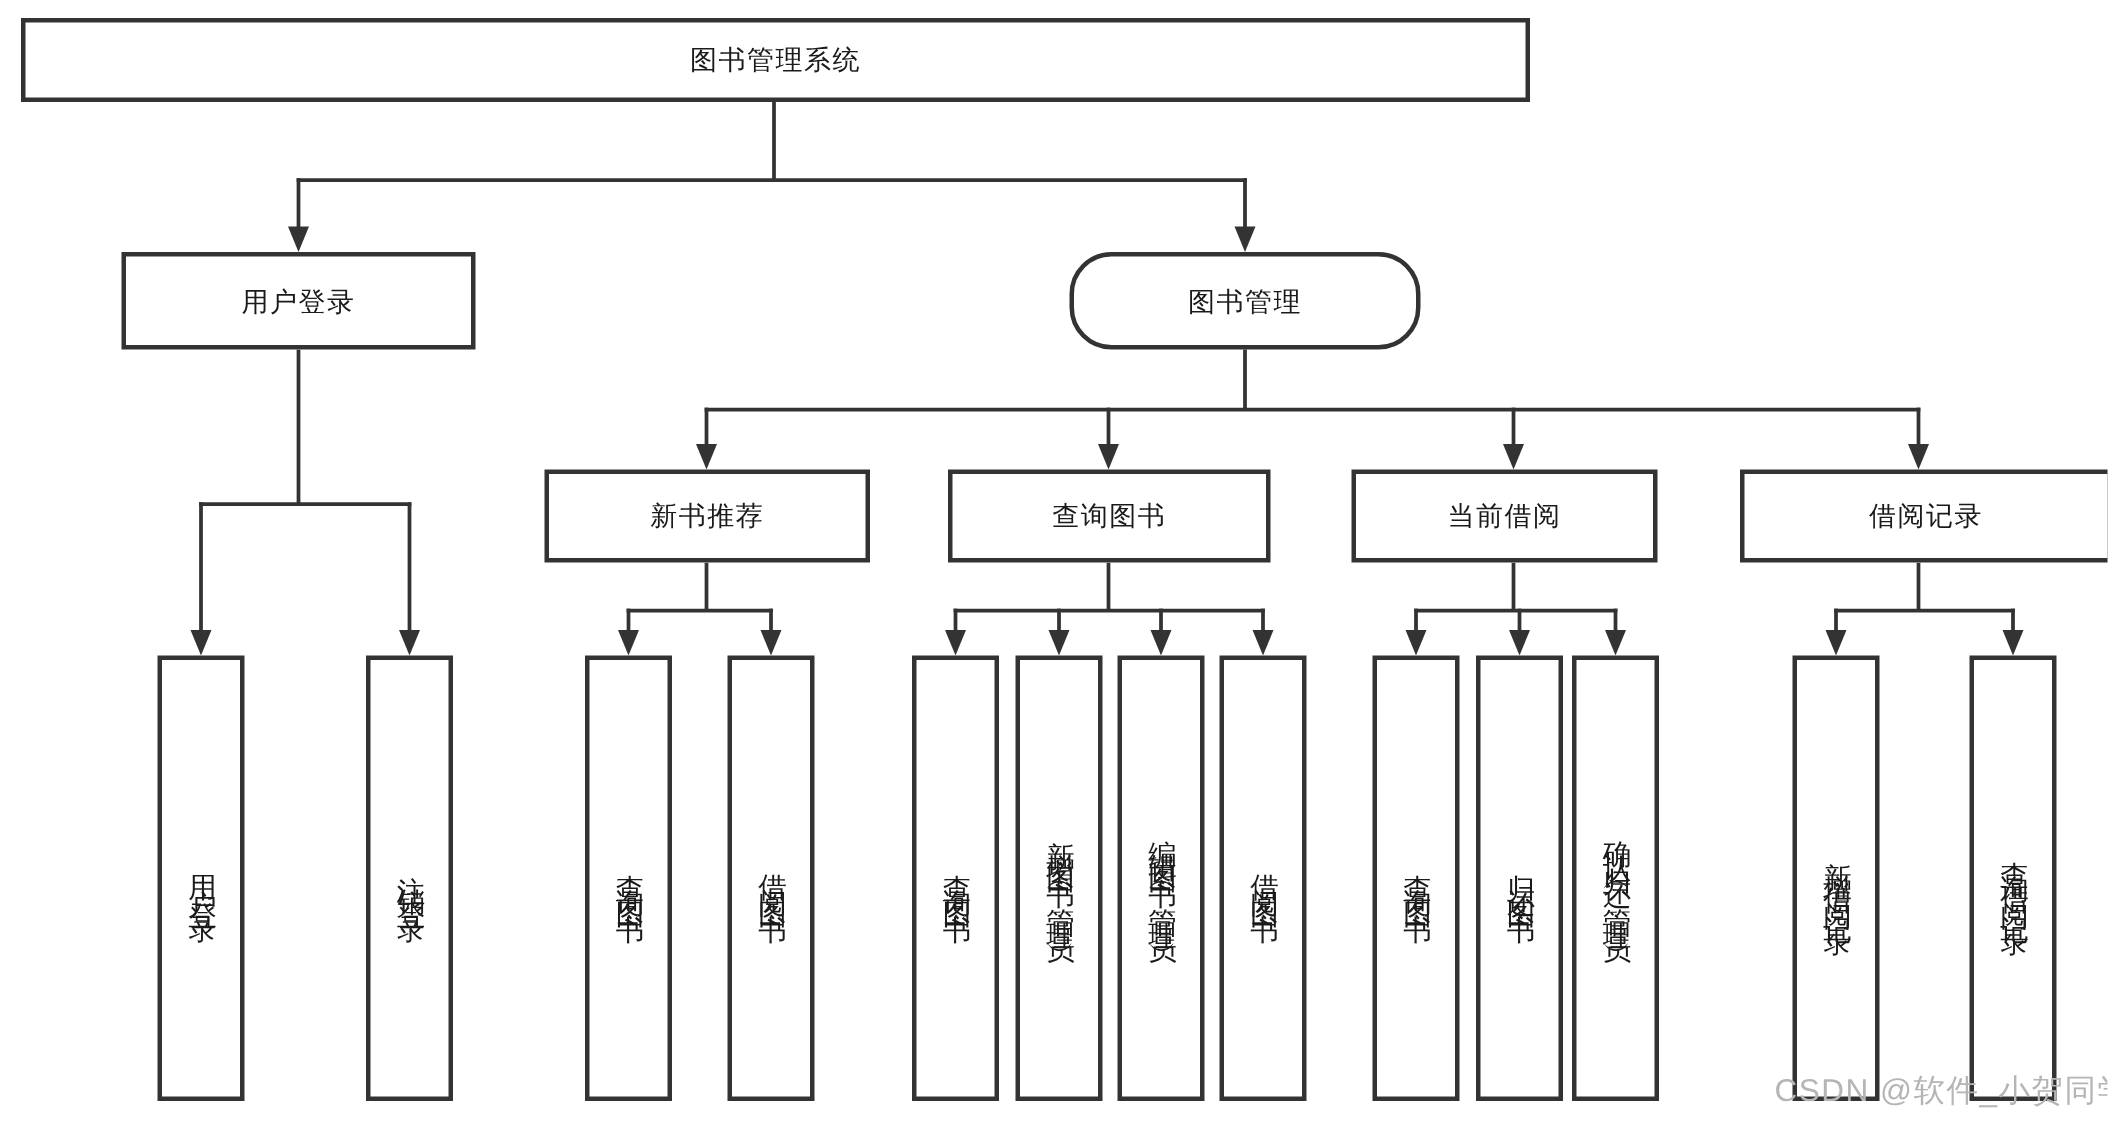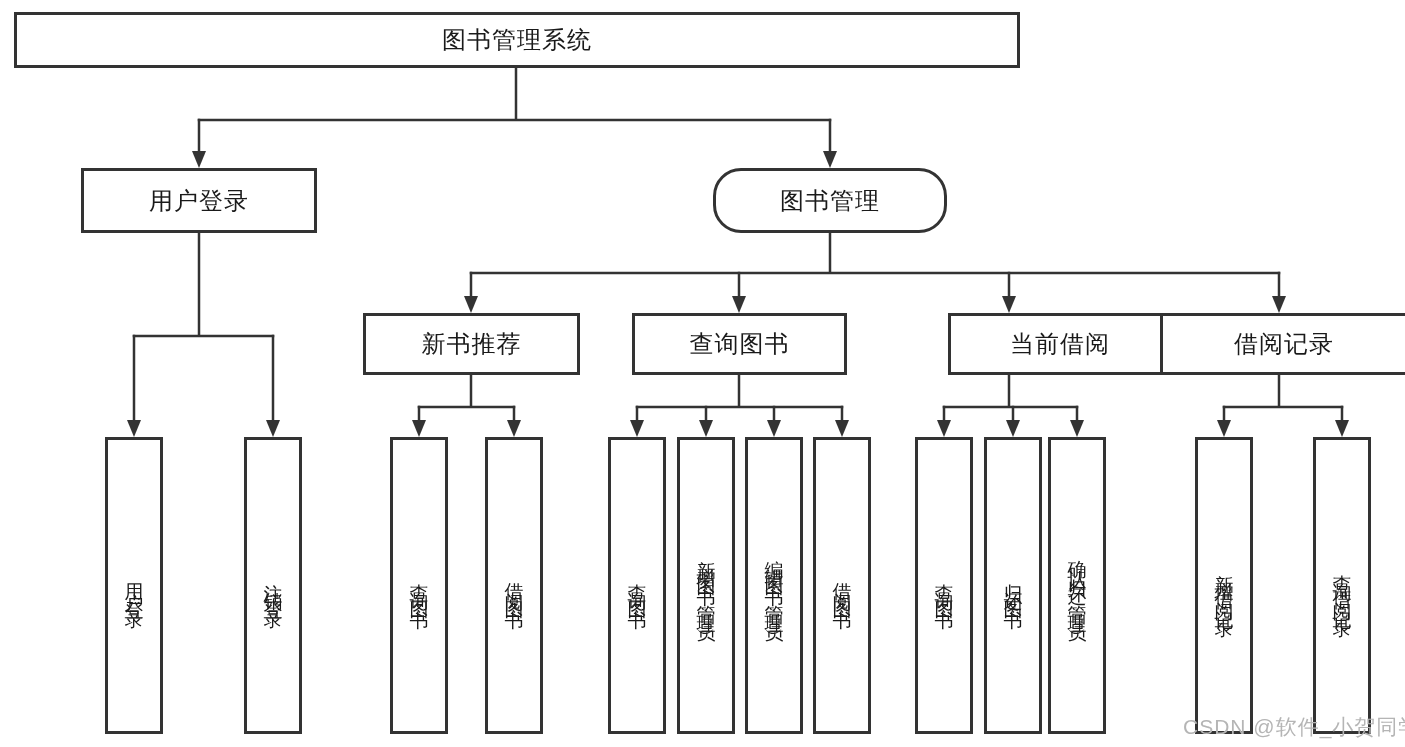--- a/index.html
+++ b/index.html
@@ -16,21 +16,21 @@
   .node {
     position: absolute;
     box-sizing: border-box;
     border: 3px solid #333333;
     background: #ffffff;
     display: flex;
     align-items: center;
     justify-content: center;
     color: #1a1a1a;
   }
-  .hbox { font-size: 24px; letter-spacing: 1px; justify-content: center; }
+  .hbox { font-size: 18px; letter-spacing: 1px; justify-content: center; }
   .vbox { font-size: 19px; }
   .vtext {
     writing-mode: vertical-rl;
     text-orientation: mixed;
     letter-spacing: 9px;
     line-height: 1.15;
   }
   .watermark {
     position: absolute;
     left: 1183px; top: 713px;
@@ -120,21 +120,21 @@
 <div class="node hbox" style="left:713px; top:168px; width:234px; height:65px;border-radius:28px;">
   <span>图书管理</span>
 </div>
 
 <div class="node hbox" style="left:363px; top:313px; width:217px; height:62px;">
   <span>新书推荐</span>
 </div>
 <div class="node hbox" style="left:632px; top:313px; width:215px; height:62px;">
   <span>查询图书</span>
 </div>
-<div class="node hbox" style="left:901px; top:313px; width:224px; height:62px;margin-left:47px;">
+<div class="node hbox" style="left:901px; top:313px; width:204px; height:62px;">
   <span>当前借阅</span>
 </div>
 <div class="node hbox" style="left:1160px; top:313px; width:248px; height:62px;">
   <span>借阅记录</span>
 </div>
 
 <div class="node vbox" style="left:105px; top:437px; width:58px; height:297px;">
   <span class="vtext">用户登录</span>
 </div>
 <div class="node vbox" style="left:244px; top:437px; width:58px; height:297px;">

